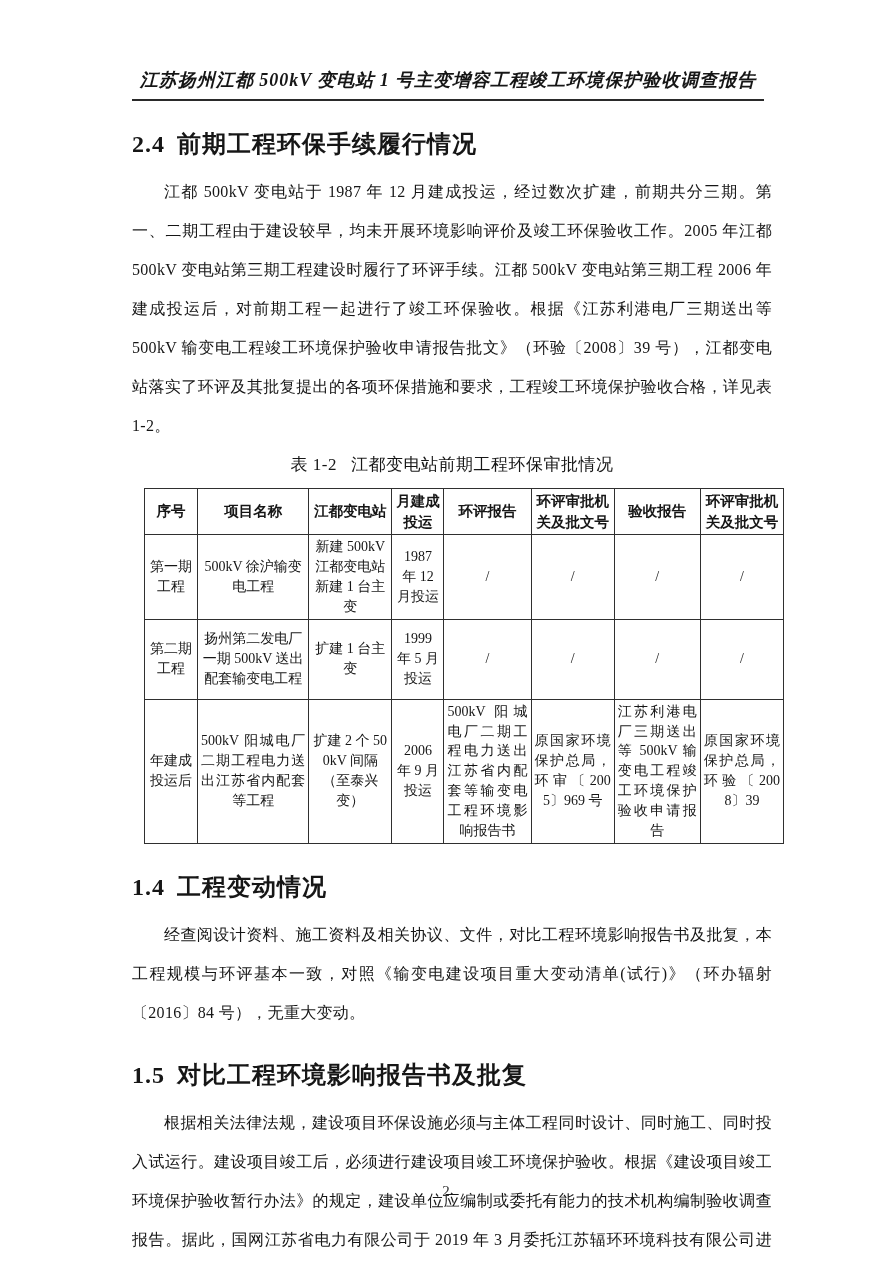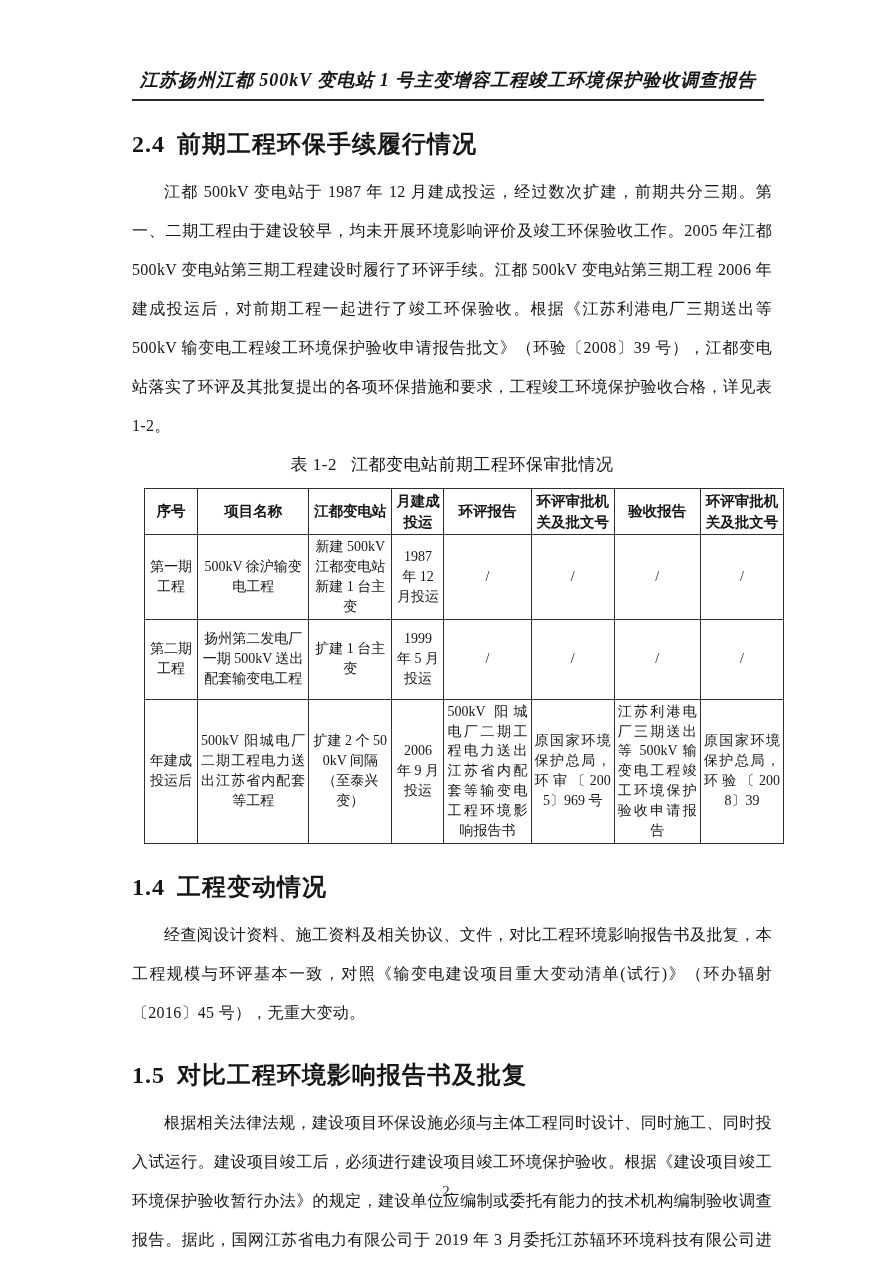--- a/index.html
+++ b/index.html
@@ -162,21 +162,21 @@
           <td>2006 年 9 月投运</td>
           <td class="long">500kV 阳城电厂二期工程电力送出江苏省内配套等输变电工程环境影响报告书</td>
           <td class="long">原国家环境保护总局，环审〔2005〕969 号</td>
           <td class="long">江苏利港电厂三期送出等 500kV 输变电工程竣工环境保护验收申请报告</td>
           <td class="long">原国家环境保护总局，环验〔2008〕39</td>
         </tr>
       </tbody>
     </table>
 
     <h2 class="sec"><span class="sec-num">1.4</span><span>工程变动情况</span></h2>
-    <p class="body">经查阅设计资料、施工资料及相关协议、文件，对比工程环境影响报告书及批复，本工程规模与环评基本一致，对照《输变电建设项目重大变动清单(试行)》（环办辐射〔2016〕45 号），无重大变动。</p>
+    <p class="body">经查阅设计资料、施工资料及相关协议、文件，对比工程环境影响报告书及批复，本工程规模与环评基本一致，对照《输变电建设项目重大变动清单(试行)》（环办辐射〔2016〕84 号），无重大变动。</p>
 
     <h2 class="sec"><span class="sec-num">1.5</span><span>对比工程环境影响报告书及批复</span></h2>
     <p class="body">根据相关法律法规，建设项目环保设施必须与主体工程同时设计、同时施工、同时投入试运行。建设项目竣工后，必须进行建设项目竣工环境保护验收。根据《建设项目竣工环境保护验收暂行办法》的规定，建设单位应编制或委托有能力的技术机构编制验收调查报告。据此，国网江苏省电力有限公司于 2019 年 3 月委托江苏辐环环境科技有限公司进行江苏扬州江都 500kV 变电站 1 号主变增容</p>
 
   </div>
 
   <div class="page-number">2</div>
 
 </div>
 

